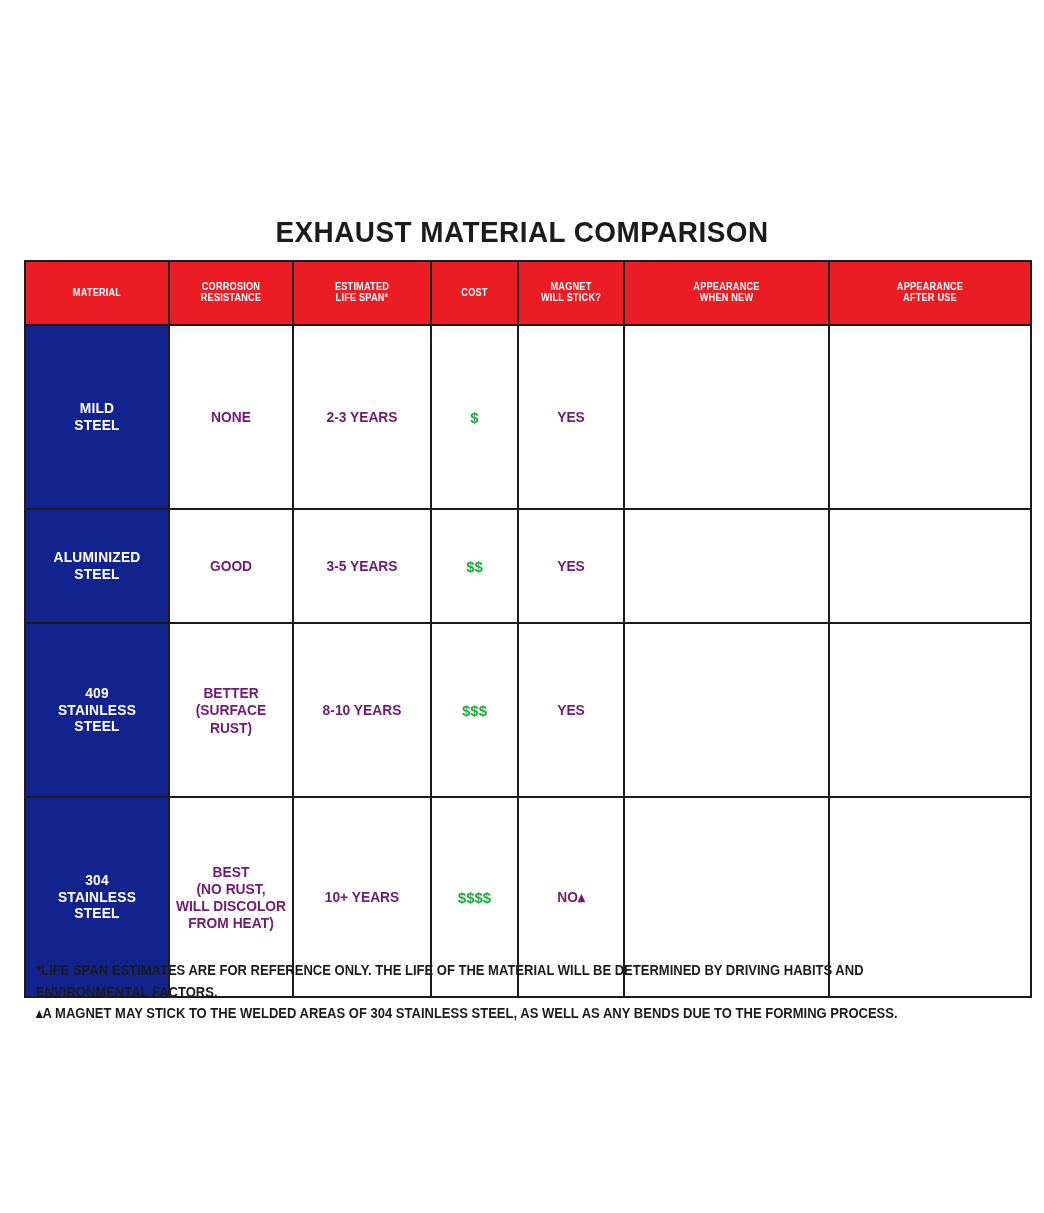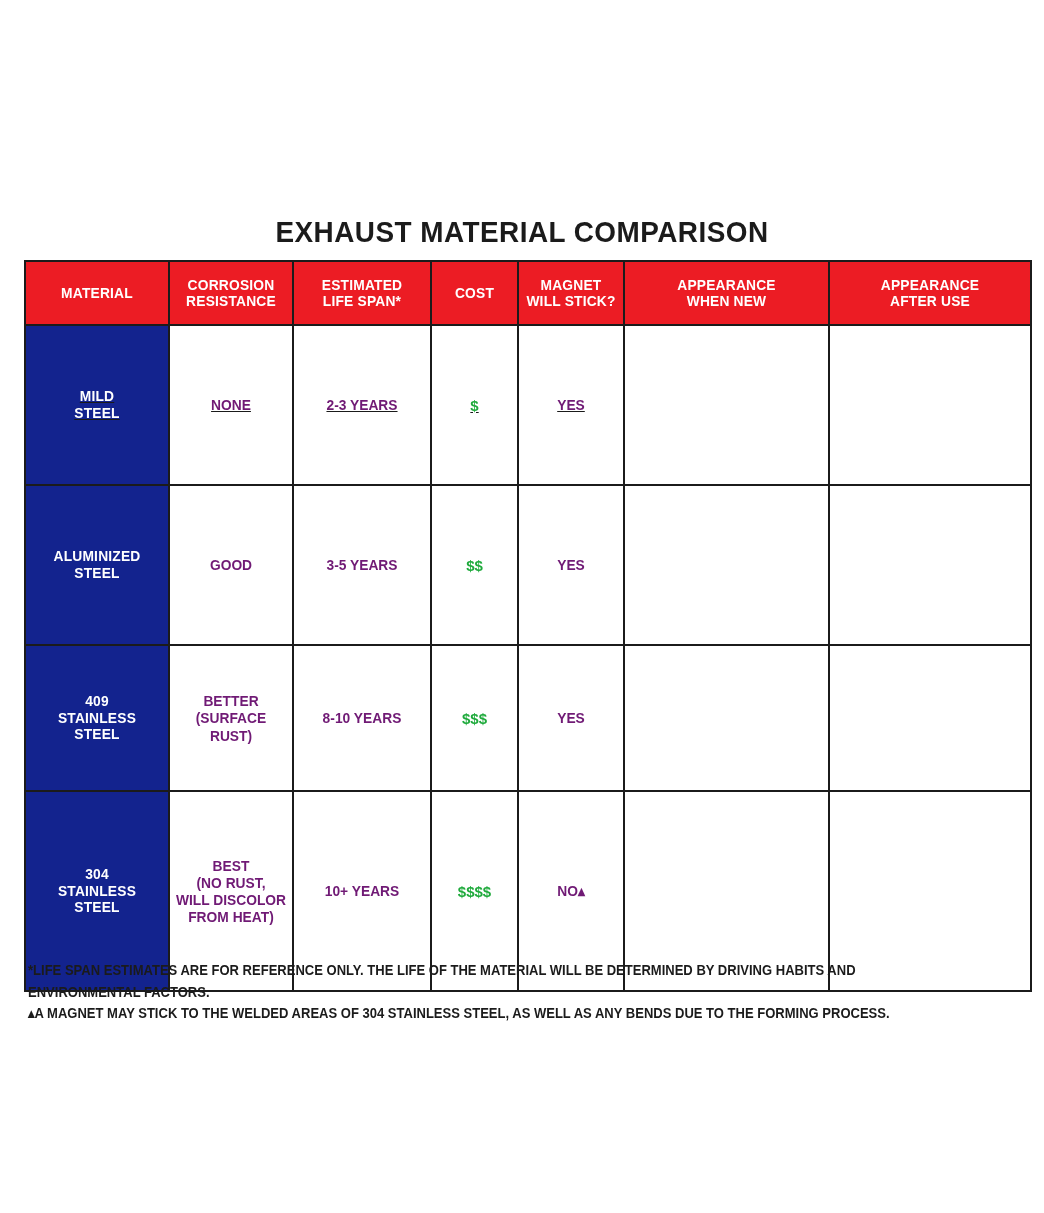--- a/index.html
+++ b/index.html
@@ -46,21 +46,21 @@
   }
   table.cmp td, table.cmp th {
     border: 2px solid #1b1b1b;
     padding: 0;
     vertical-align: middle;
     text-align: center;
   }
   thead th {
     background: #ec1c24;
     color: #ffffff;
-    font-size: 15px;
+    font-size: 10px;
     font-weight: bold;
     line-height: 1.07;
     letter-spacing: 0.2px;
     height: 62px;
     transform: none;
     font-family: "Liberation Sans Narrow", "Liberation Sans", sans-serif;
   }
   thead th span.hdr {
     display: block;
     transform: scaleX(0.92);
@@ -97,31 +97,31 @@
     position: relative;
     overflow: hidden;
   }
   .pic-inner {
     position: relative;
     width: 100%;
     height: 100%;
     overflow: hidden;
   }
   
-  tr.r0 { height: 160px; text-decoration: underline; }
-  tr.r1 { height: 160px; }
-  tr.r2 { height: 146px; }
+  tr.r0 { height: 184px; }
+  tr.r1 { height: 114px; }
+  tr.r2 { height: 174px; }
   tr.r3 { height: 200px; }
 
   
   .art { position:absolute; inset:0; }
   .footnotes {
     position: absolute;
     top: 960px;
-    left: 28px;
+    left: 36px;
     width: 980px;
     font-size: 14px;
     font-weight: bold;
     line-height: 1.55;
     color: #1b1b1b;
     font-family: "Liberation Sans Narrow", "Liberation Sans", sans-serif;
   }
   .footnotes div { transform: scaleX(0.93); transform-origin: left center; }
 </style>
 </head>

